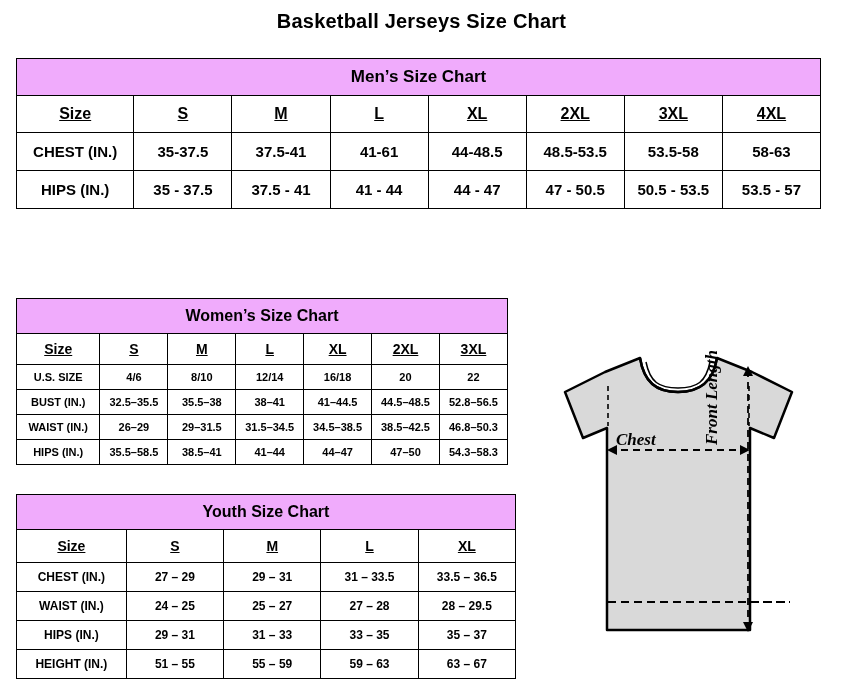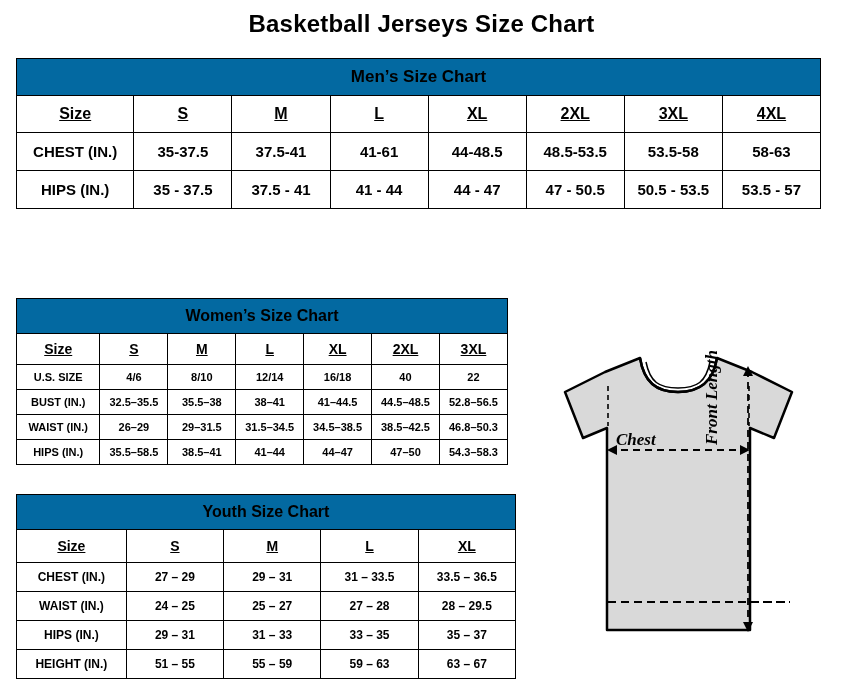--- a/index.html
+++ b/index.html
@@ -10,39 +10,39 @@
     width: 843px;
     height: 679px;
     background: #ffffff;
     font-family: "Liberation Sans", sans-serif;
     color: #000000;
     position: relative;
     overflow: hidden;
   }
   .page-title {
     text-align: center;
-    font-size: 24px;
+    font-size: 20px;
     font-weight: bold;
     margin: 10px 0 0 0;
     letter-spacing: 0.2px;
   }
 
   table {
     border-collapse: collapse;
     table-layout: fixed;
   }
   table td, table th {
     border: 1px solid #000000;
     text-align: center;
     vertical-align: middle;
     font-weight: bold;
     background: #ffffff;
   }
   .caption-cell {
-    background: #0369a1;
+    background: #f0abfc;
     font-size: 17px;
     font-weight: bold;
     padding: 8px 0;
   }
   .hdr-row td {
     font-size: 15px;
     padding: 7px 0;
     text-decoration: underline;
   }
   .data-row td {
@@ -191,21 +191,21 @@
       <td>XL</td>
       <td>2XL</td>
       <td>3XL</td>
     </tr>
     <tr class="data-row">
       <td class="row-label">U.S. SIZE</td>
       <td>4/6</td>
       <td>8/10</td>
       <td>12/14</td>
       <td>16/18</td>
-      <td>40</td>
+      <td>20</td>
       <td>22</td>
     </tr>
     <tr class="data-row">
       <td class="row-label">BUST  (IN.)</td>
       <td>32.5–35.5</td>
       <td>35.5–38</td>
       <td>38–41</td>
       <td>41–44.5</td>
       <td>44.5–48.5</td>
       <td>52.8–56.5</td>

